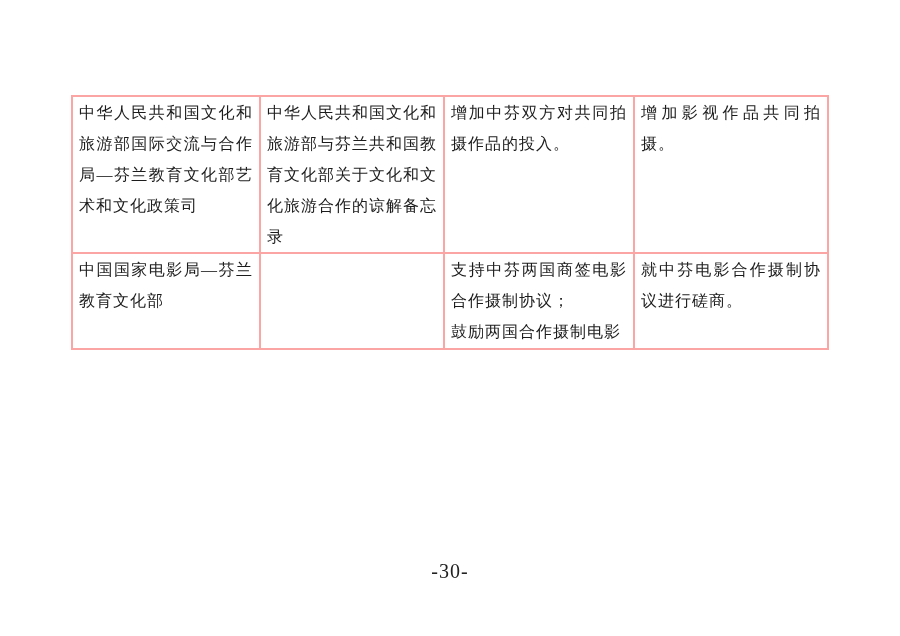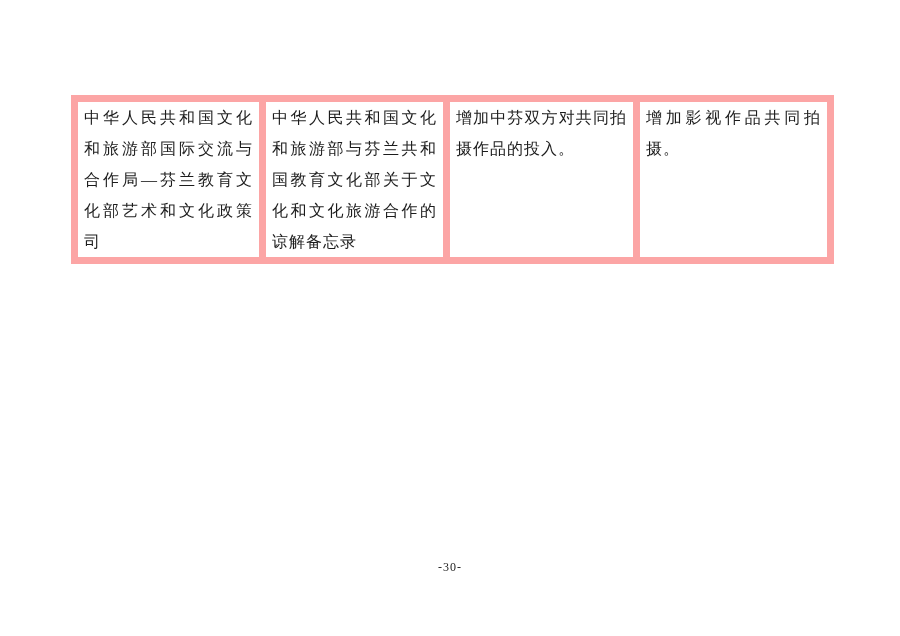--- a/index.html
+++ b/index.html
@@ -22,21 +22,21 @@
   }
   table.doc-table {
     position: absolute;
     left: 71px;
     top: 95px;
     width: 756px;
     border-collapse: collapse;
     table-layout: fixed;
   }
   table.doc-table td {
-    border: 7px solid #fca5a5;
+    border: 2px solid #fca5a5;
     vertical-align: top;
     padding: 0 6px;
   }
   .cell-text {
     font-size: 16px;
     line-height: 31px;
     letter-spacing: 1px;
     color: #1c1c1c;
     text-align: justify;
     text-justify: inter-character;
@@ -46,21 +46,21 @@
   }
   tr.row-1 .cell-text { height: 155px; }
   tr.row-2 .cell-text { height: 186px; }
   tr.row-3 .cell-text { height: 94px; }
   .footer-page-number {
     position: absolute;
     left: 0;
     right: 0;
     top: 560px;
     text-align: center;
-    font-size: 12px;
+    font-size: 20px;
     letter-spacing: 1px;
     color: #222222;
   }
 </style>
 </head>
 <body>
 
 <div class="page">
 
   <table class="doc-table">
@@ -78,18 +78,33 @@
         <td>
             <div class="cell-text">中华人民共和国文化和旅游部与芬兰共和国教育文化部关于文化和文化旅游合作的谅解备忘录</div>
           </td>
         <td>
             <div class="cell-text">增加中芬双方对共同拍摄作品的投入。</div>
           </td>
         <td>
             <div class="cell-text">增加影视作品共同拍摄。</div>
           </td>
       </tr>
+      <tr class="row-3">
+        <td>
+            <div class="cell-text">中国国家电影局—芬兰教育文化部</div>
+          </td>
+        <td>
+            <div class="cell-text"></div>
+          </td>
+        <td>
+            <div class="cell-text">支持中芬两国商签电影合作摄制协议；
+鼓励两国合作摄制电影</div>
+          </td>
+        <td>
+            <div class="cell-text">就中芬电影合作摄制协议进行磋商。</div>
+          </td>
+      </tr>
     </tbody>
   </table>
 
   <div class="footer-page-number">-30-</div>
 
 </div>
 
 </body></html>

